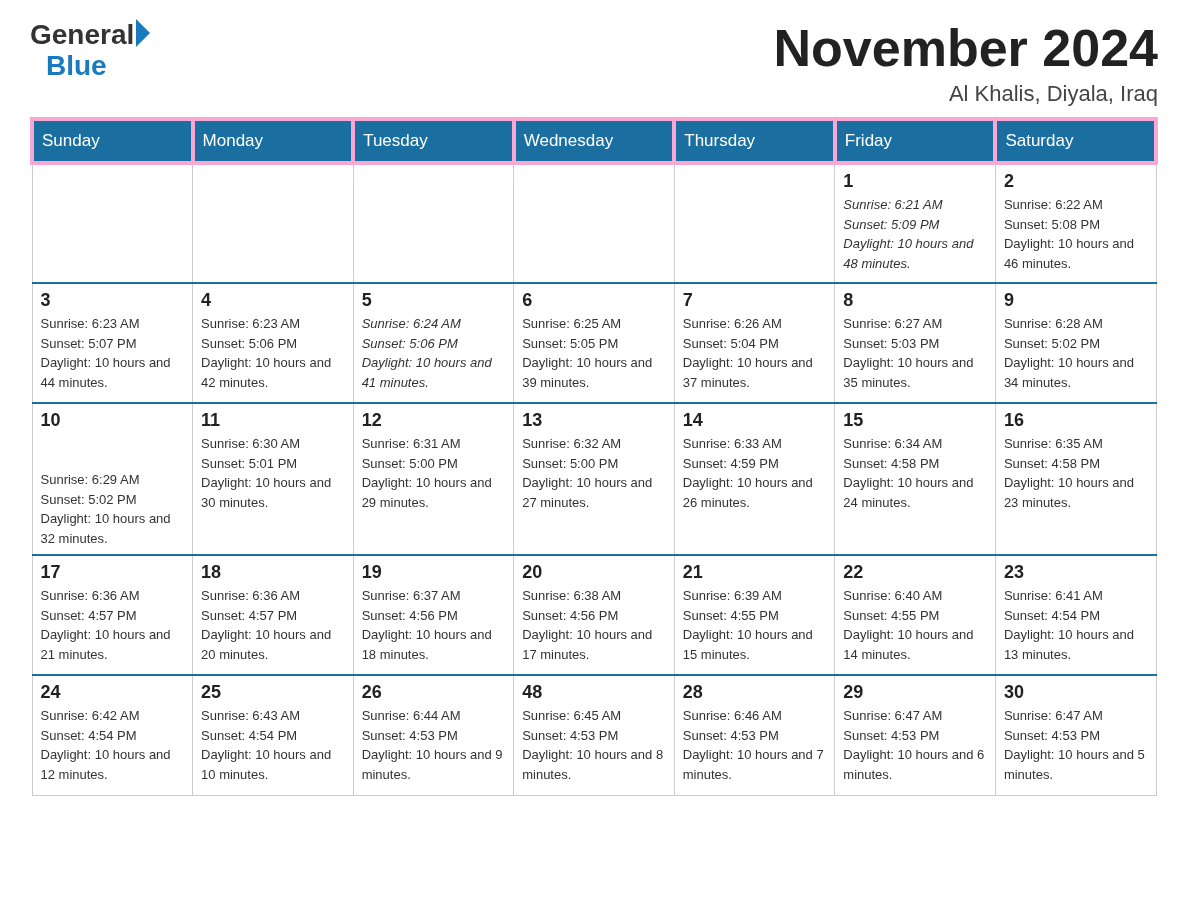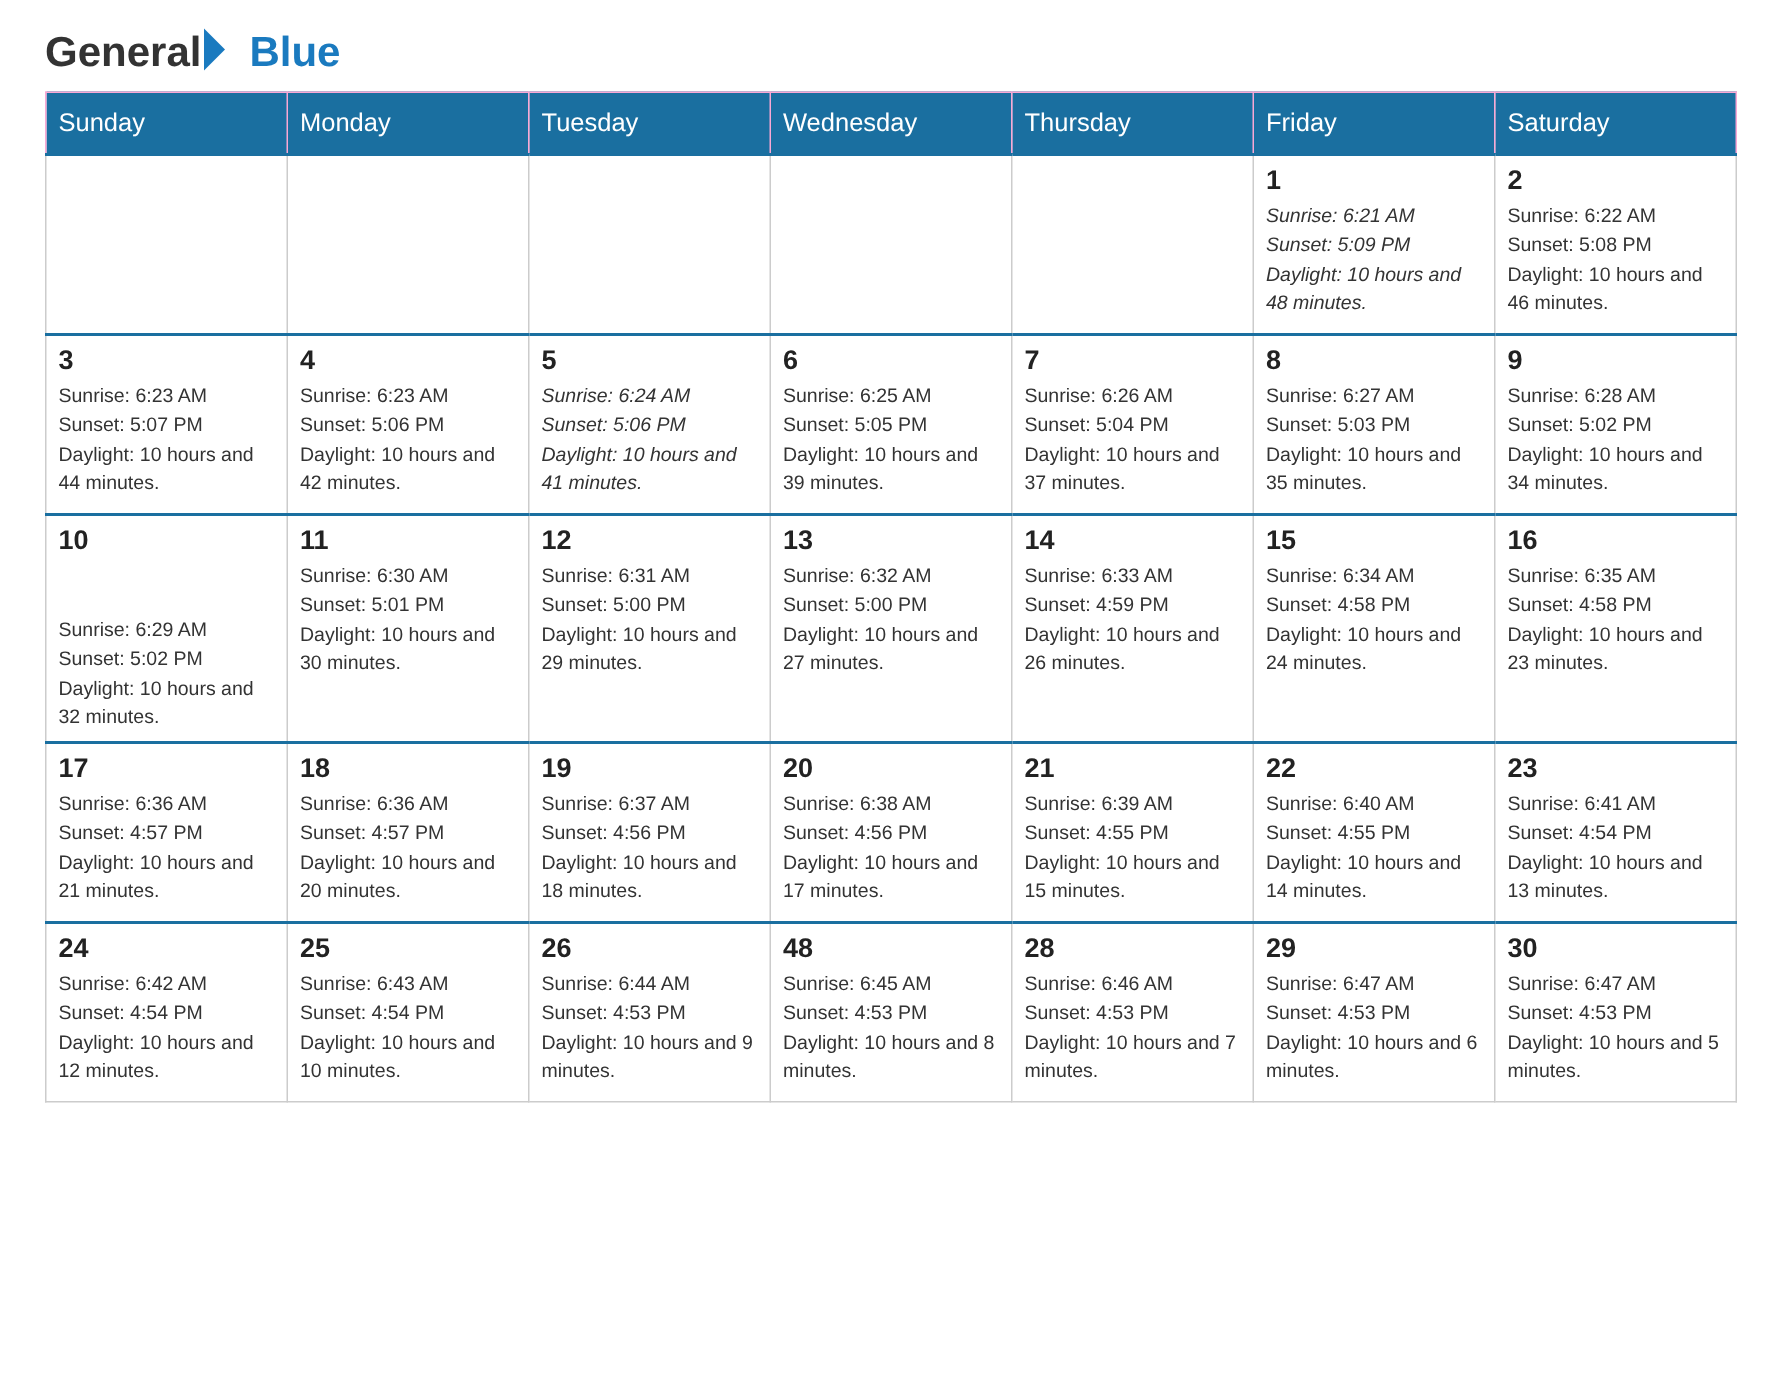--- a/index.html
+++ b/index.html
@@ -11,21 +11,21 @@
       padding: 20px 30px;
     }
     .header {
       display: flex;
       justify-content: space-between;
       align-items: flex-start;
       margin-bottom: 10px;
     }
     .logo {
       display: flex;
-      flex-direction: row;
+      flex-direction: column;
       align-items: flex-start;
     }
     .logo-general {
       font-size: 28px;
       font-weight: bold;
       color: #333;
       letter-spacing: 0;
       line-height: 1.1;
     }
     .logo-blue {
@@ -66,21 +66,21 @@
       border-collapse: collapse;
       margin-top: 10px;
     }
     .calendar th {
       background-color: #1a6fa0;
       color: #fff;
       font-size: 17px;
       font-weight: normal;
       padding: 10px 8px;
       text-align: left;
-      border: 1px solid #f9a8d4;
+      border: 4px solid #f9a8d4;
     }
     .calendar td {
       border: 1px solid #ccc;
       vertical-align: top;
       padding: 6px 8px;
       width: 14.28%;
       height: 120px;
       background: #fff;
     }
     .day-number {
@@ -104,20 +104,24 @@
 </head>
 <body>
 
 <div class="header">
   <div class="logo">
     <div style="display:flex;align-items:center;">
       <span class="logo-general">General</span>
       <span class="logo-arrow"></span>
     </div>
     <span class="logo-blue">Blue</span>
+  </div>
+  <div class="title-block">
+    <div class="month-title">November 2024</div>
+    <div class="location-title">Al Khalis, Diyala, Iraq</div>
   </div>
 </div>
 
 <table class="calendar">
   <thead>
     <tr>
       <th>Sunday</th>
       <th>Monday</th>
       <th>Tuesday</th>
       <th>Wednesday</th>

